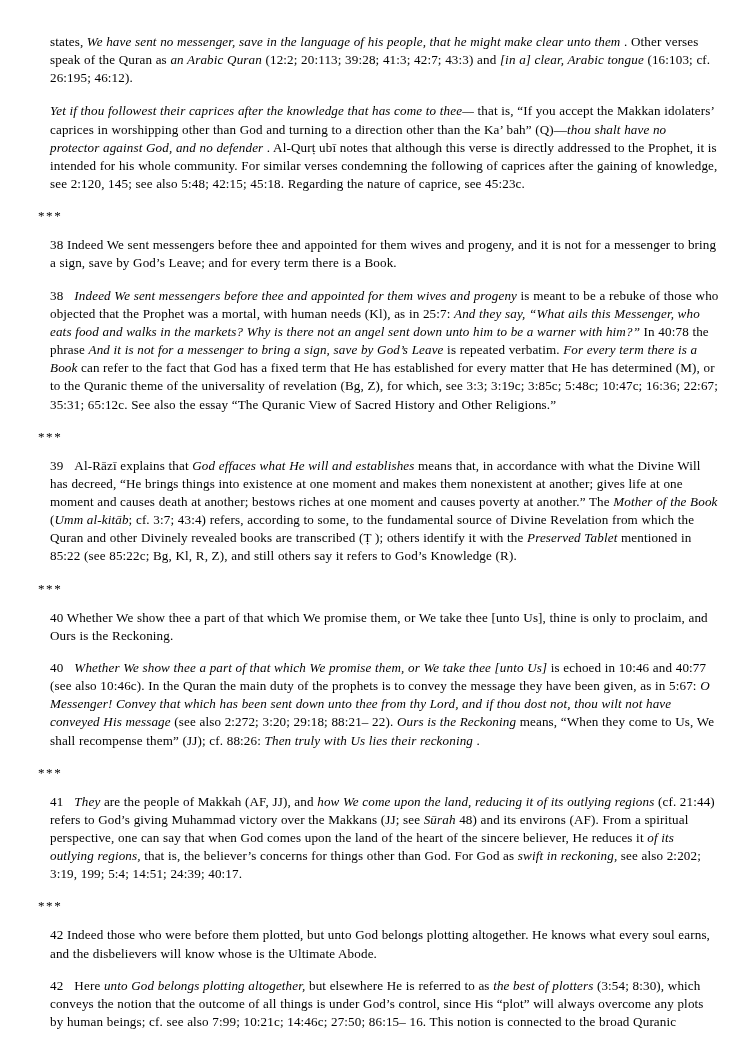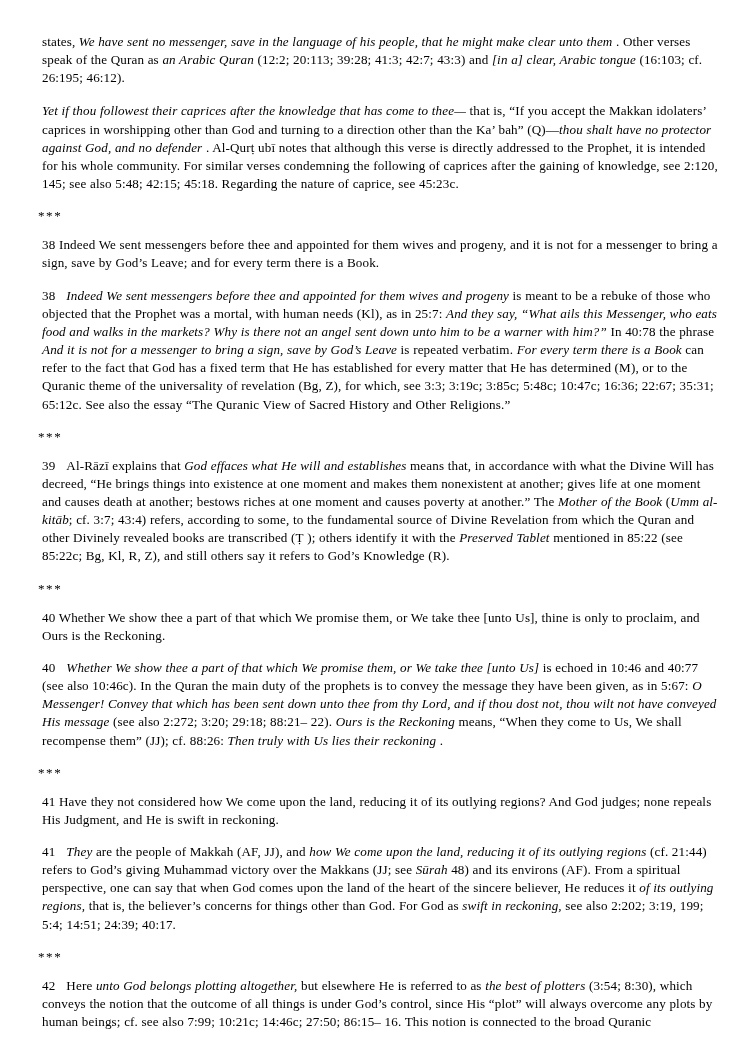--- a/index.html
+++ b/index.html
@@ -21,21 +21,21 @@
     width: 749px;
     height: 1061px;
     box-sizing: border-box;
     padding: 33px 30px 0 38px;
     background: #ffffff;
   }
   .block {
     font-size: 13.1px;
     line-height: 18.15px;
     text-align: left;
-    margin: 0 0 14px 4px;
+    margin: 0 0 14px 12px;
     letter-spacing: 0.01em;
     word-spacing: 0.012em;
   }
   .verse {
     margin-bottom: 14px;
   }
   .commentary {
     margin-bottom: 15px;
   }
   .sep {
@@ -61,18 +61,18 @@
       <p class="block commentary"><i>Yet if thou followest their caprices after the knowledge that has come to thee—</i><span> that is, “If you accept the Makkan idolaters’ caprices in worshipping other than God and turning to a direction other than the Ka’ bah” (Q)—</span><i>thou shalt have no protector against God, and no defender</i><span> . Al-Qurṭ ubī notes that although this verse is directly addressed to the Prophet, it is intended for his whole community. For similar verses condemning the following of caprices after the gaining of knowledge, see 2:120, 145; see also 5:48; 42:15; 45:18. Regarding the nature of caprice, see 45:23c.</span></p>
       <p class="sep">***</p>
       <p class="block verse"><span>38 Indeed We sent messengers before thee and appointed for them wives and progeny, and it is not for a messenger to bring a sign, save by God’s Leave; and for every term there is a Book.</span></p>
       <p class="block commentary"><span>38</span><span class="indent-gap"></span><i>Indeed We sent messengers before thee and appointed for them wives and progeny</i><span> is meant to be a rebuke of those who objected that the Prophet was a mortal, with human needs (Kl), as in 25:7: </span><i>And they say, “What ails this Messenger, who eats food and walks in the markets? Why is there not an angel sent down unto him to be a warner with him?”</i><span> In 40:78 the phrase </span><i>And it is not for a messenger to bring a sign, save by God’s Leave</i><span> is repeated verbatim. </span><i>For every term there is a Book</i><span> can refer to the fact that God has a fixed term that He has established for every matter that He has determined (M), or to the Quranic theme of the universality of revelation (Bg, Z), for which, see 3:3; 3:19c; 3:85c; 5:48c; 10:47c; 16:36; 22:67; 35:31; 65:12c. See also the essay “The Quranic View of Sacred History and Other Religions.”</span></p>
       <p class="sep">***</p>
       <p class="block commentary"><span>39</span><span class="indent-gap"></span><span>Al-Rāzī explains that </span><i>God effaces what He will and establishes</i><span> means that, in accordance with what the Divine Will has decreed, “He brings things into existence at one moment and makes them nonexistent at another; gives life at one moment and causes death at another; bestows riches at one moment and causes poverty at another.” The </span><i>Mother of the Book</i><span> (</span><i>Umm al-kitāb</i><span>; cf. 3:7; 43:4) refers, according to some, to the fundamental source of Divine Revelation from which the Quran and other Divinely revealed books are transcribed (Ṭ ); others identify it with the </span><i>Preserved Tablet</i><span> mentioned in 85:22 (see 85:22c; Bg, Kl, R, Z), and still others say it refers to God’s Knowledge (R).</span></p>
       <p class="sep">***</p>
       <p class="block verse"><span>40 Whether We show thee a part of that which We promise them, or We take thee [unto Us], thine is only to proclaim, and Ours is the Reckoning.</span></p>
       <p class="block commentary"><span>40</span><span class="indent-gap"></span><i>Whether We show thee a part of that which We promise them, or We take thee [unto Us]</i><span> is echoed in 10:46 and 40:77 (see also 10:46c). In the Quran the main duty of the prophets is to convey the message they have been given, as in 5:67: </span><i>O Messenger! Convey that which has been sent down unto thee from thy Lord, and if thou dost not, thou wilt not have conveyed His message</i><span> (see also 2:272; 3:20; 29:18; 88:21– 22). </span><i>Ours is the Reckoning</i><span> means, “When they come to Us, We shall recompense them” (JJ); cf. 88:26: </span><i>Then truly with Us lies their reckoning</i><span> .</span></p>
       <p class="sep">***</p>
-      <p class="block verse"><span>41 Have they not considered how We come upon the land, reducing it of its outlying regions? And God judges; none repeals His Judgment, and He is swift in reckoning.</span></p>
       <p class="block commentary"><span>41</span><span class="indent-gap"></span><i>They</i><span> are the people of Makkah (AF, JJ), and </span><i>how We come upon the land, reducing it of its outlying regions</i><span> (cf. 21:44) refers to God’s giving Muhammad victory over the Makkans (JJ; see </span><i>Sūrah</i><span> 48) and its environs (AF). From a spiritual perspective, one can say that when God comes upon the land of the heart of the sincere believer, He reduces it </span><i>of its outlying regions,</i><span> that is, the believer’s concerns for things other than God. For God as </span><i>swift in reckoning,</i><span> see also 2:202; 3:19, 199; 5:4; 14:51; 24:39; 40:17.</span></p>
       <p class="sep">***</p>
+      <p class="block verse"><span>42 Indeed those who were before them plotted, but unto God belongs plotting altogether. He knows what every soul earns, and the disbelievers will know whose is the Ultimate Abode.</span></p>
       <p class="block commentary"><span>42</span><span class="indent-gap"></span><span>Here </span><i>unto God belongs plotting altogether,</i><span> but elsewhere He is referred to as </span><i>the best of plotters</i><span> (3:54; 8:30), which conveys the notion that the outcome of all things is under God’s control, since His “plot” will always overcome any plots by human beings; cf. see also 7:99; 10:21c; 14:46c; 27:50; 86:15– 16. This notion is connected to the broad Quranic</span></p>
     </div>
 </div>
 
 </body></html>

